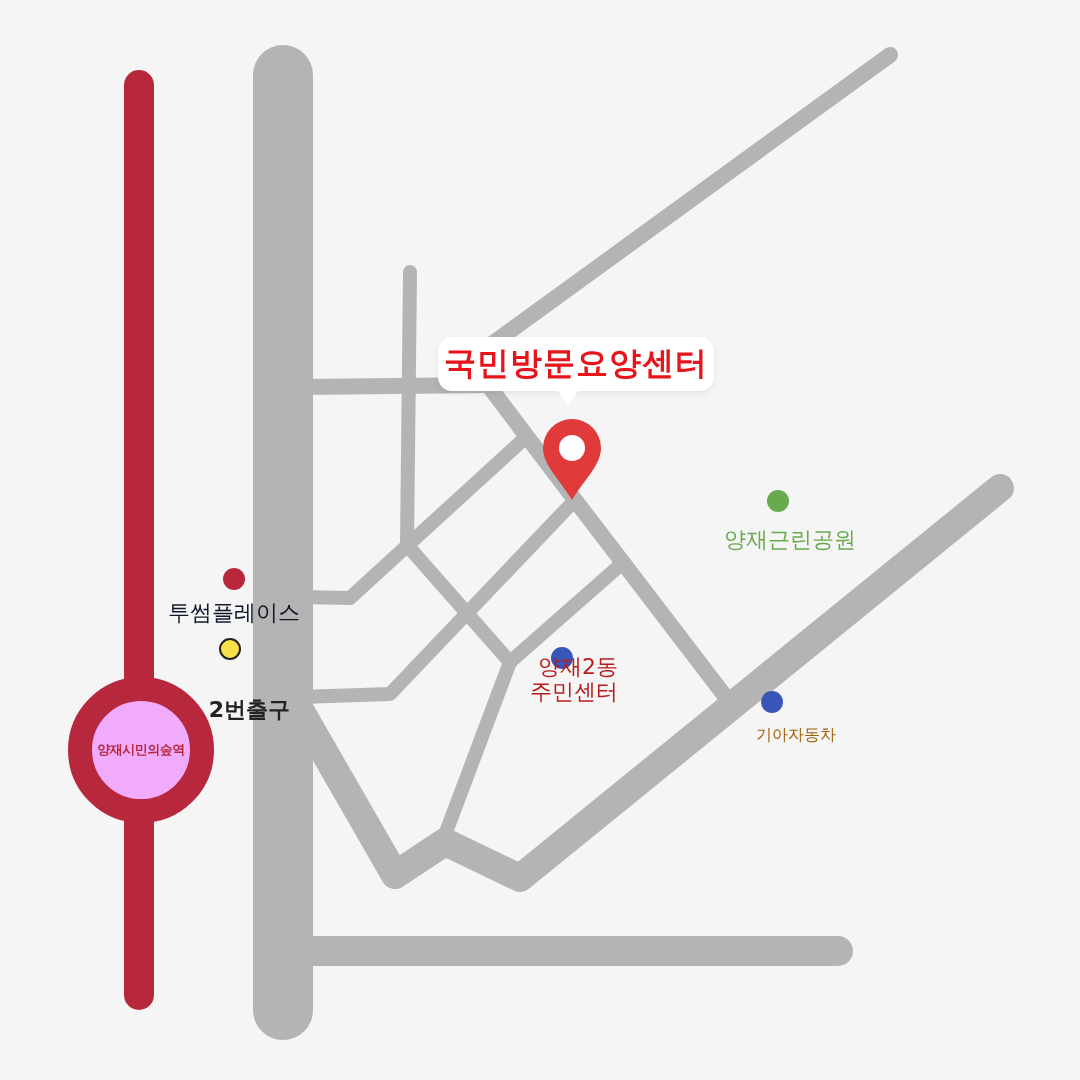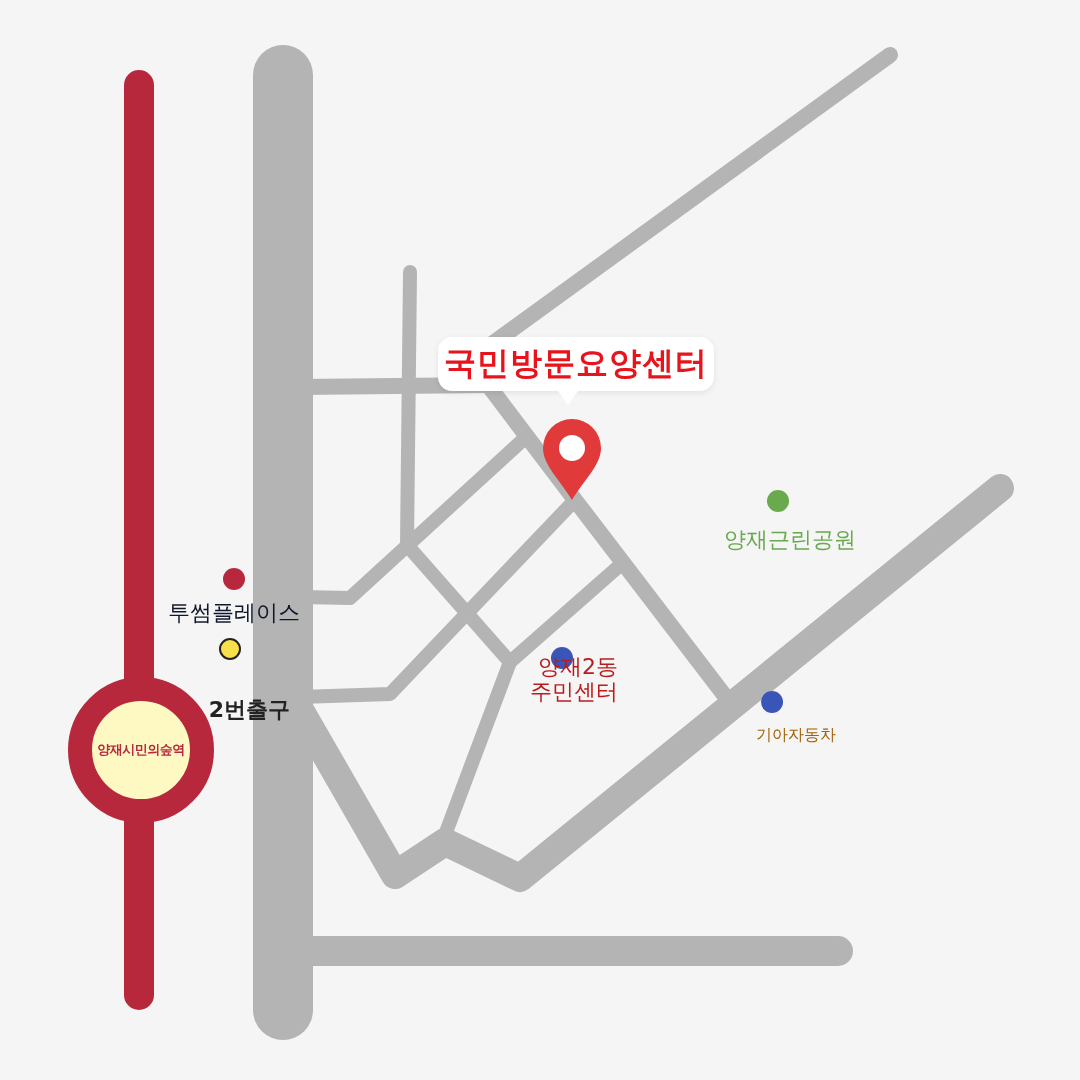--- a/index.html
+++ b/index.html
@@ -3,21 +3,21 @@
 <meta charset="utf-8">
 <style>
   html,body{margin:0;padding:0;}
   body{width:1080px;height:1080px;background:#f5f5f5;position:relative;overflow:hidden;font-family:"DejaVu Sans","Liberation Sans",sans-serif;}
   svg.map{position:absolute;left:0;top:0;}
   .label{position:absolute;white-space:nowrap;text-align:right;line-height:1.15;}
   .dot{position:absolute;border-radius:50%;}
   .callout{position:absolute;left:438px;top:337px;width:276px;height:54px;background:#fff;border-radius:14px;box-shadow:0 2px 6px rgba(0,0,0,0.08);display:flex;align-items:center;justify-content:center;}
   .callout::after{content:"";position:absolute;left:120px;top:54px;border-left:10px solid transparent;border-right:10px solid transparent;border-top:14px solid #fff;}
   .callout span{color:#e8141c;font-weight:bold;font-size:32px;letter-spacing:1px;}
-  .station{position:absolute;left:68px;top:677px;width:146px;height:146px;border-radius:50%;background:#fef9c3;border:24px solid #b8283d;box-sizing:border-box;display:flex;align-items:center;justify-content:center;}
+  .station{position:absolute;left:68px;top:677px;width:146px;height:146px;border-radius:50%;background:#f0abfc;border:24px solid #b8283d;box-sizing:border-box;display:flex;align-items:center;justify-content:center;}
   .station span{color:#b8283d;font-weight:bold;font-size:13px;letter-spacing:-0.5px;}
 </style>
 </head>
 <body>
 
 <svg class="map" width="1080" height="1080" viewBox="0 0 1080 1080">
   <g stroke="#b4b4b4" fill="none" stroke-linecap="round" stroke-linejoin="round">
 
     <line x1="139" y1="85" x2="139" y2="995" stroke="#b8283d" stroke-width="30"></line>
 

